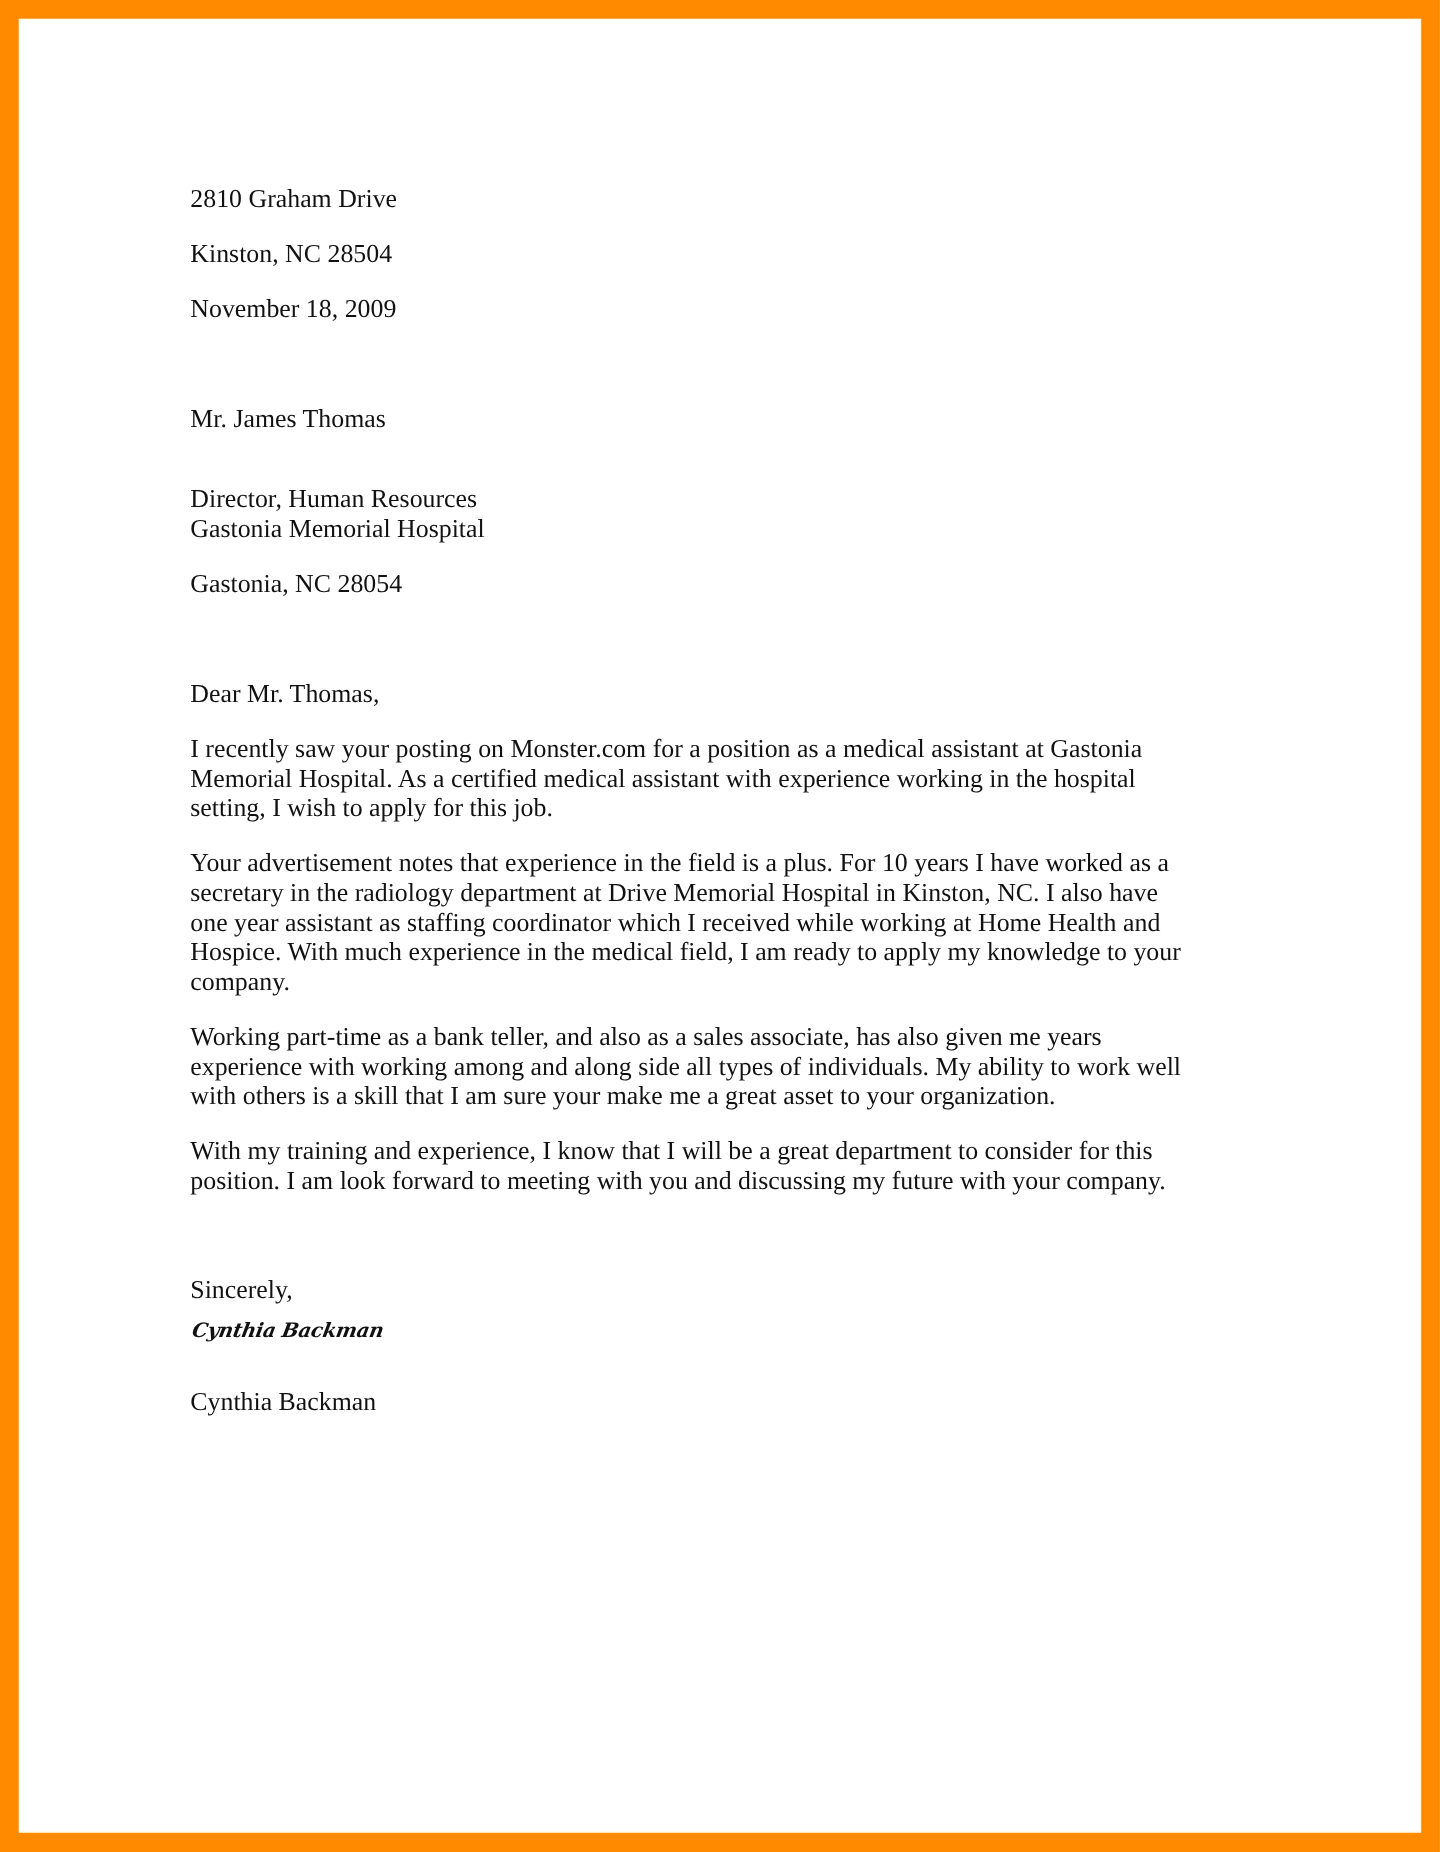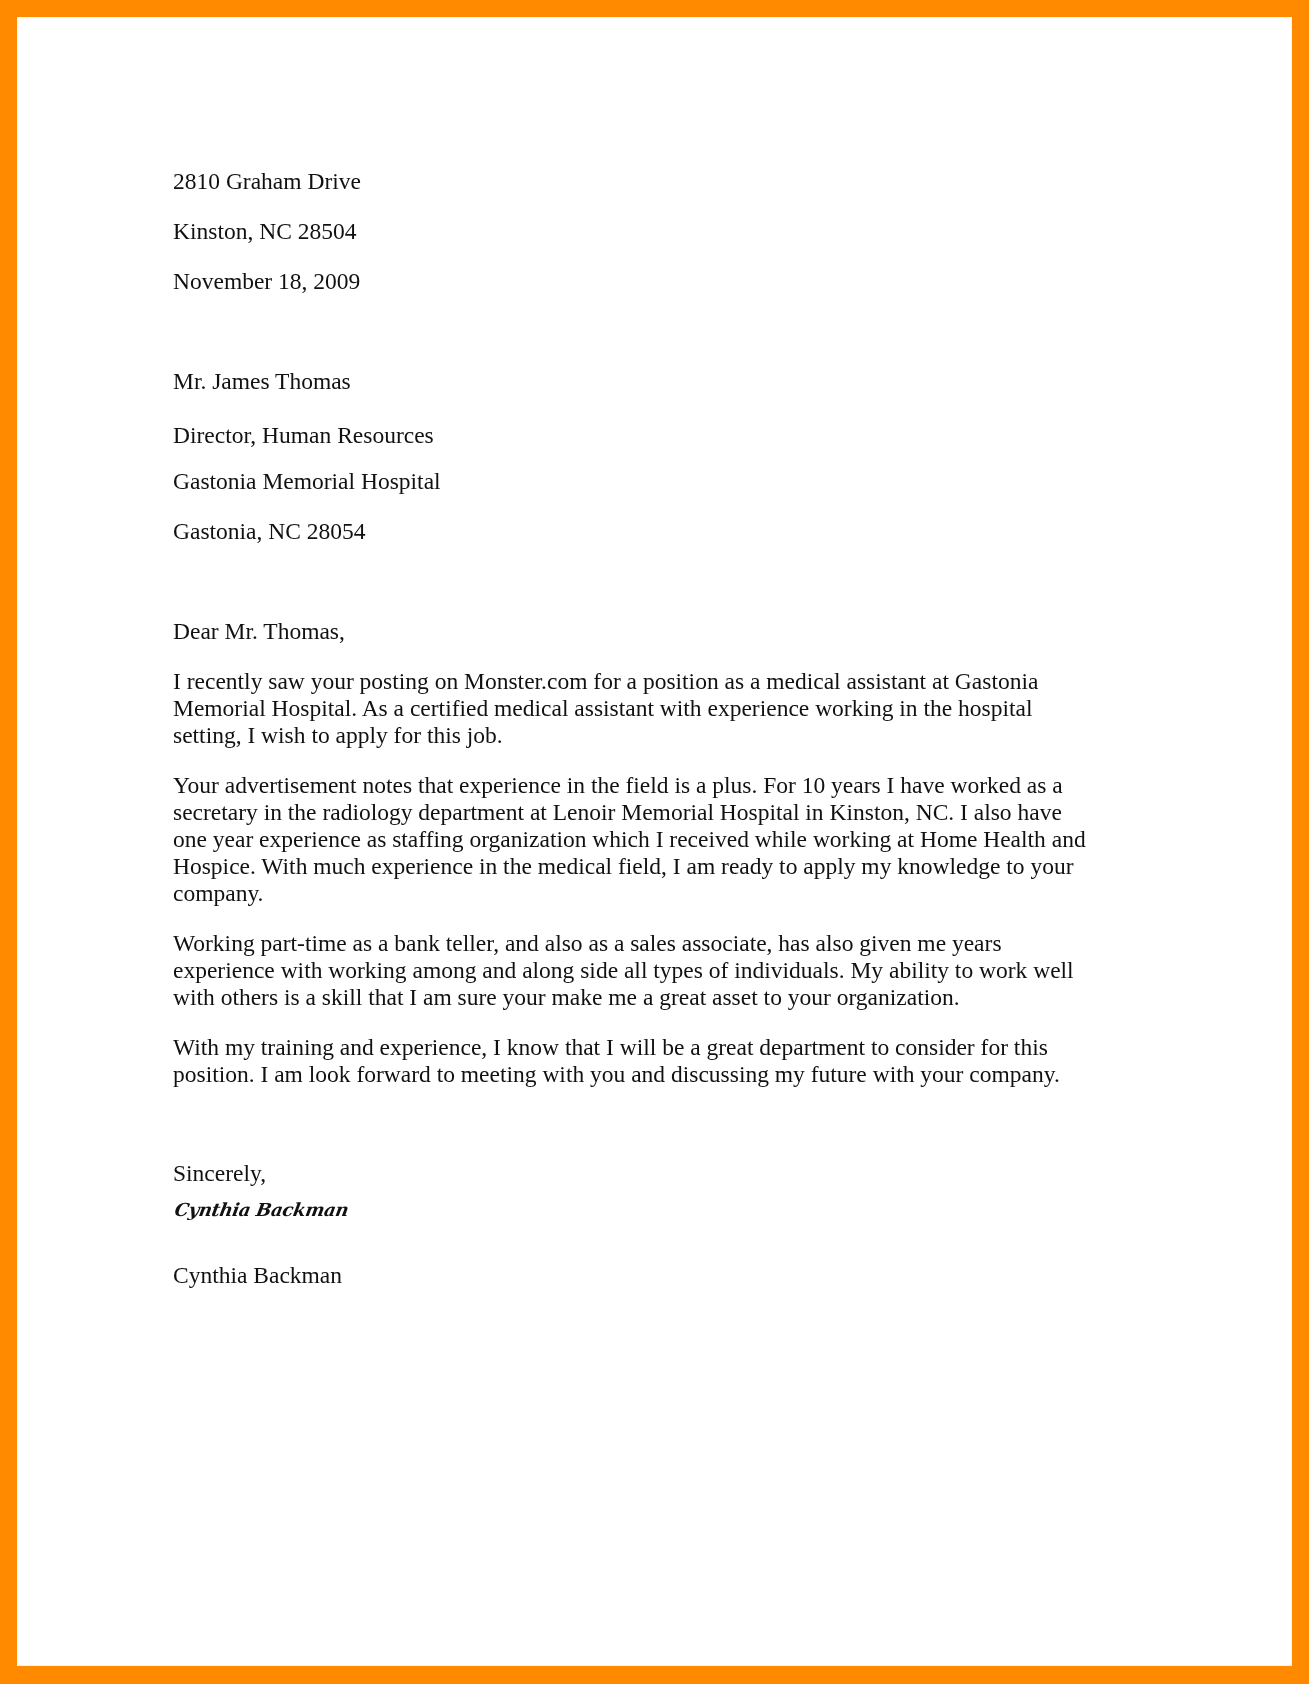--- a/index.html
+++ b/index.html
@@ -46,36 +46,36 @@
 </head>
 <body style="background: rgb(255, 138, 0);">
 
 <div class="page" style="background: rgb(255, 255, 255);">
 
   <p class="line" style="top:153px">2810 Graham Drive</p>
   <p class="line" style="top:203px">Kinston, NC 28504</p>
   <p class="line" style="top:253px">November 18, 2009</p>
 
   <p class="line" style="top:353px">Mr. James Thomas</p>
-  <p class="line" style="top:407px">Director, Human Resources</p>
+  <p class="line" style="top:426px">Director, Human Resources</p>
   <p class="line" style="top:453px">Gastonia Memorial Hospital</p>
   <p class="line" style="top:503px">Gastonia, NC 28054</p>
 
   <p class="line" style="top:603px">Dear Mr. Thomas,</p>
 
   <div>
     <p class="line" style="top:653px">I recently saw your posting on Monster.com for a position as a medical assistant at Gastonia</p>
     <p class="line" style="top:680px">Memorial Hospital. As a certified medical assistant with experience working in the hospital</p>
     <p class="line" style="top:707px">setting, I wish to apply for this job.</p>
   </div>
 
   <div>
     <p class="line" style="top:757px">Your advertisement notes that experience in the field is a plus. For 10 years I have worked as a</p>
-    <p class="line" style="top:784px">secretary in the radiology department at Lenoir Memorial Hospital in Kinston, NC. I also have</p>
-    <p class="line" style="top:811px">one year experience as staffing organization which I received while working at Home Health and</p>
+    <p class="line" style="top:784px">secretary in the radiology department at Drive Memorial Hospital in Kinston, NC. I also have</p>
+    <p class="line" style="top:811px">one year assistant as staffing coordinator which I received while working at Home Health and</p>
     <p class="line" style="top:838px">Hospice. With much experience in the medical field, I am ready to apply my knowledge to your</p>
     <p class="line" style="top:865px">company.</p>
   </div>
 
   <div>
     <p class="line" style="top:915px">Working part-time as a bank teller, and also as a sales associate, has also given me years</p>
     <p class="line" style="top:942px">experience with working among and along side all types of individuals. My ability to work well</p>
     <p class="line" style="top:969px">with others is a skill that I am sure your make me a great asset to your organization.</p>
   </div>
 

